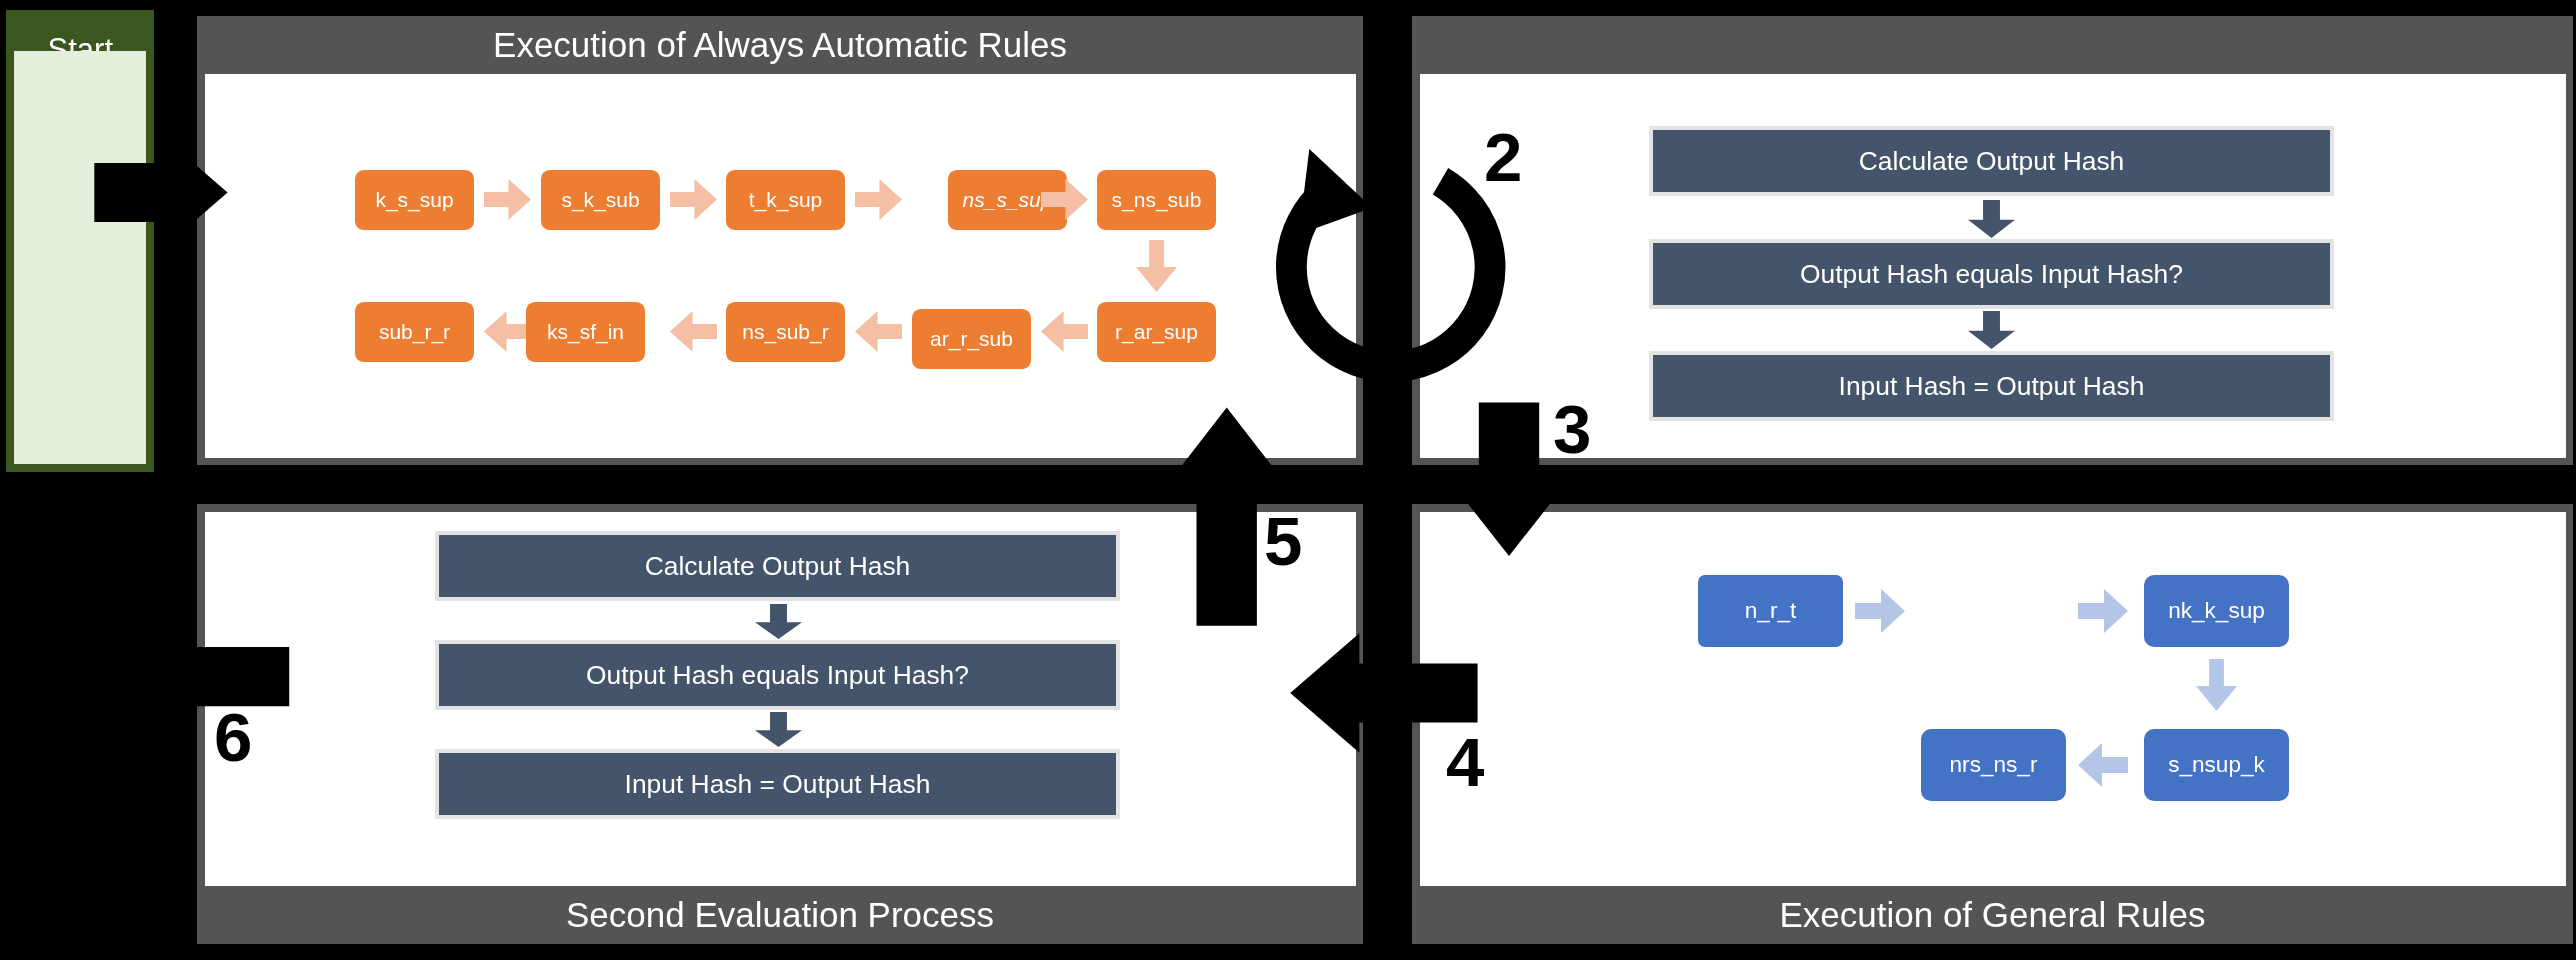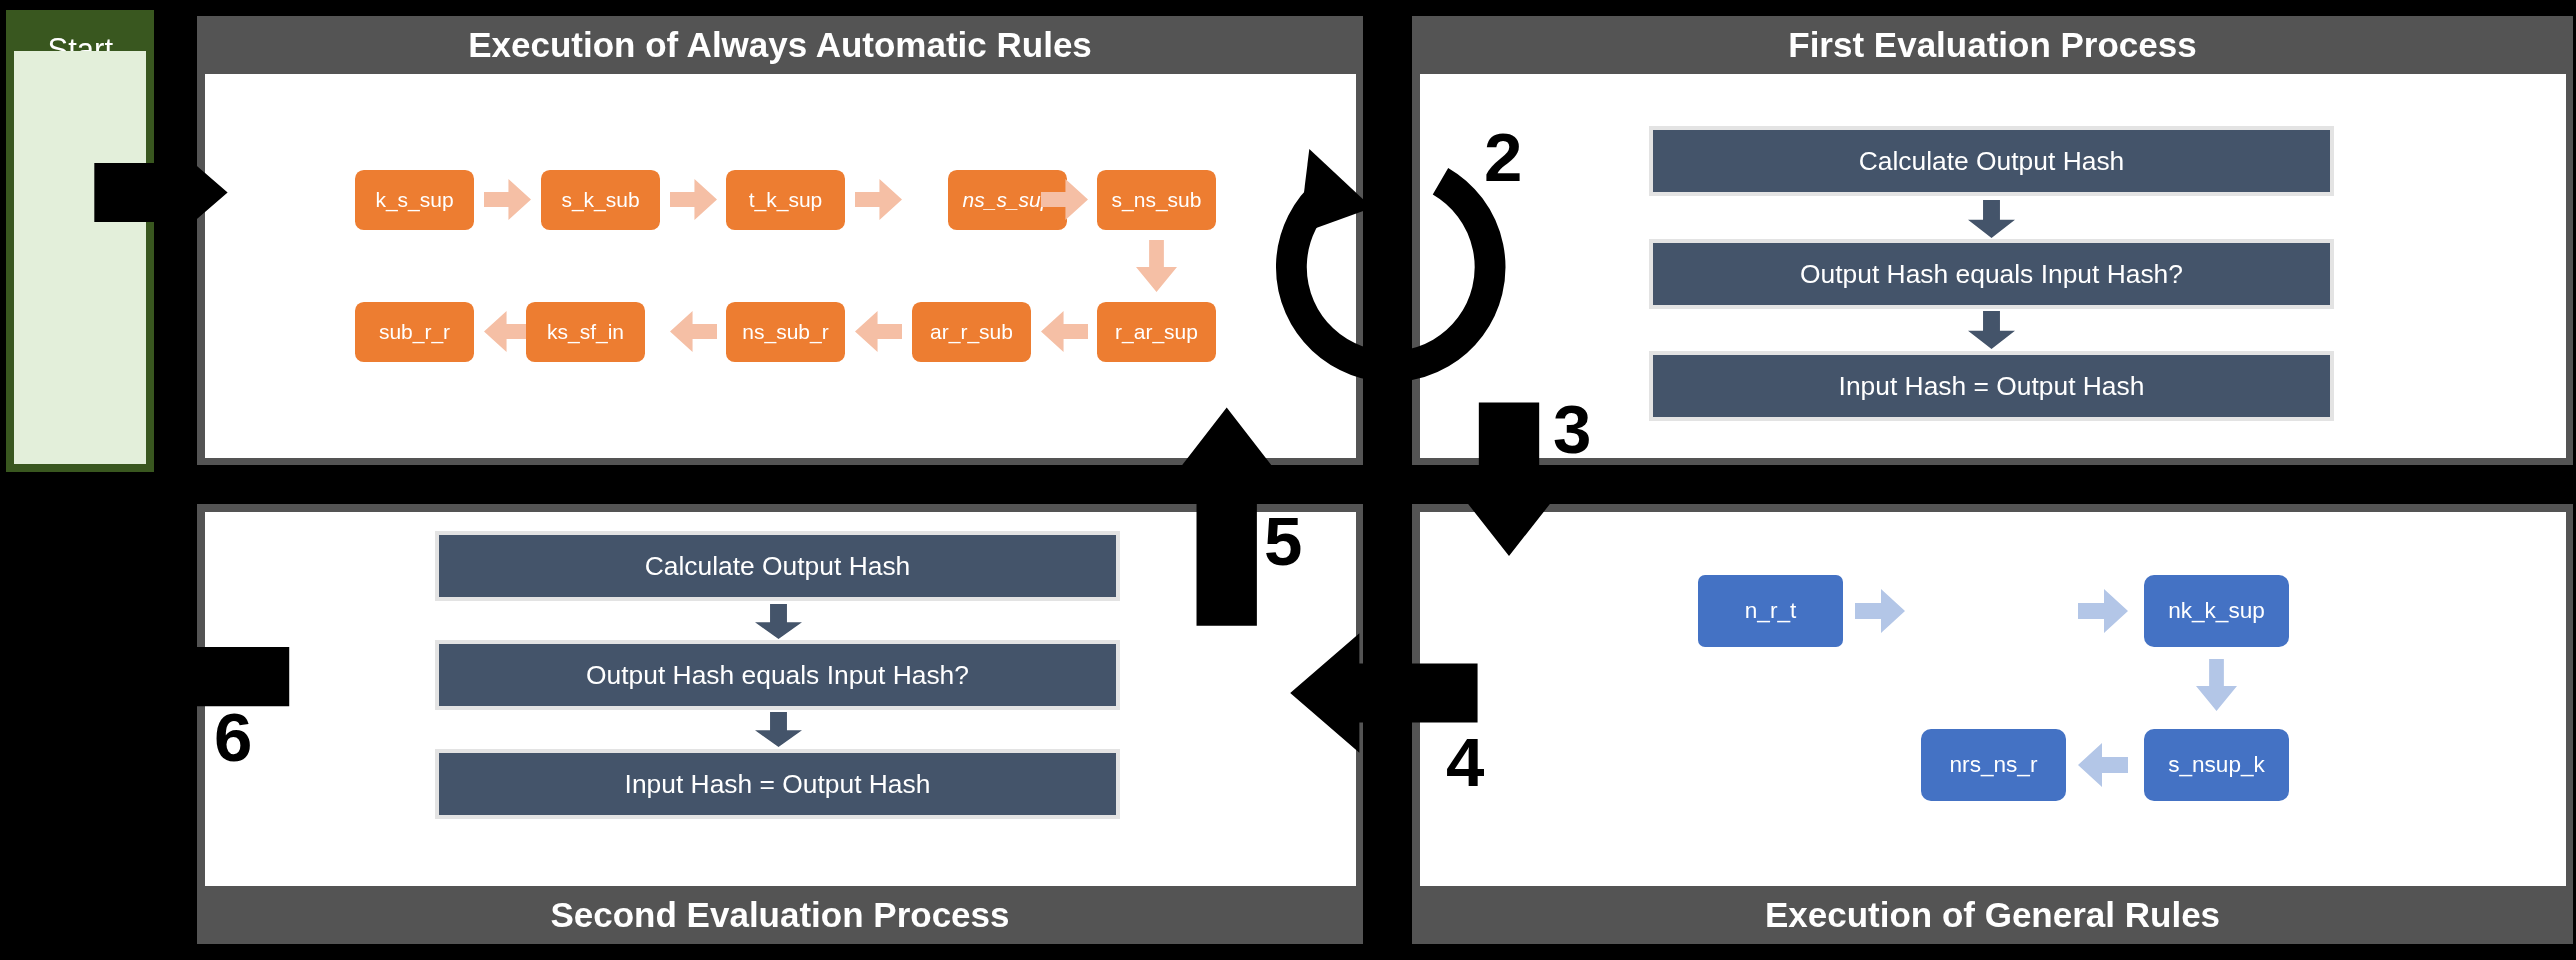--- a/index.html
+++ b/index.html
@@ -10,21 +10,21 @@
   .term .cap{position:absolute;left:0;right:0;color:#fff;font-size:31px;text-align:center;margin-top:19px;}
   .term-body{position:absolute;}
   #start-term{left:6.3px;top:10px;width:148px;height:462px;background:#39571F;}
   #start-term .cap{top:0;height:41px;line-height:41px;}
   #start-term .term-body{left:8.2px;right:8.2px;top:41px;bottom:8.2px;background:#E3EFDA;}
   #end-term{left:6.3px;top:504px;width:146px;height:439px;background:#C00000;}
   #end-term .cap{bottom:0;height:40px;line-height:40px;}
   #end-term .term-body{left:8.2px;right:8.2px;top:8.2px;bottom:40px;background:#FFC3C8;}
   
   .panel{position:absolute;background:#545454;}
-  .panel .p-title{position:absolute;left:0;right:0;color:#fff;font-size:35px;text-align:center;font-weight:bold;}
+  .panel .p-title{position:absolute;left:0;right:0;color:#fff;font-size:35px;text-align:center;}
   .panel .p-body{position:absolute;background:#fff;}
   .panel.title-top .p-title{top:0;height:58px;line-height:58px;}
   .panel.title-top .p-body{left:7.5px;right:7.5px;top:58px;bottom:7.5px;}
   .panel.title-bottom .p-title{bottom:0;height:58px;line-height:58px;}
   .panel.title-bottom .p-body{left:7.5px;right:7.5px;top:7.5px;bottom:58px;}
   #panel-tl{left:197px;top:16.3px;width:1166px;height:449px;}
   #panel-tr{left:1412px;top:16.3px;width:1161px;height:449px;}
   #panel-bl{left:197px;top:504px;width:1166px;height:440px;}
   #panel-br{left:1412px;top:504px;width:1161px;height:440px;}
   
@@ -57,21 +57,20 @@
   </div>
 
 
   <div class="panel title-top" id="panel-tl">
     <div class="p-body"></div>
     <div class="p-title">Execution of Always Automatic Rules</div>
   </div>
 
   <div class="panel title-top" id="panel-tr">
     <div class="p-body"></div>
-    <div class="p-title">First Evaluation Process</div>
   </div>
 
   <div class="panel title-bottom" id="panel-br">
     <div class="p-body"></div>
     <div class="p-title">Execution of General Rules</div>
   </div>
 
   <div class="panel title-bottom" id="panel-bl">
     <div class="p-body"></div>
     <div class="p-title">Second Evaluation Process</div>
@@ -88,21 +87,21 @@
   <div class="fbox orange" style="left:1097px;top:170px;">s_ns_sub</div>
 
   <div class="far d lite-orange" style="left:1136px;top:240px;width:41px;height:52px;"></div>
 
   <div class="fbox orange" style="left:355px;top:302px;">sub_r_r</div>
   <div class="far l lite-orange" style="left:484px;top:311px;width:47px;height:41px;"></div>
   <div class="fbox orange" style="left:526px;top:302px;">ks_sf_in</div>
   <div class="far l lite-orange" style="left:670px;top:311px;width:47px;height:41px;"></div>
   <div class="fbox orange" style="left:726px;top:302px;">ns_sub_r</div>
   <div class="far l lite-orange" style="left:855px;top:311px;width:47px;height:41px;"></div>
-  <div class="fbox orange" style="left:912px;top:302px;text-align:center;">ar_r_sub</div>
+  <div class="fbox orange" style="left:912px;top:309px;text-align:center;">ar_r_sub</div>
   <div class="far l lite-orange" style="left:1041px;top:311px;width:47px;height:41px;"></div>
   <div class="fbox orange" style="left:1097px;top:302px;">r_ar_sup</div>
 
   <div class="fbox slate" style="left:1649px;top:126px;">Calculate Output Hash</div>
   <div class="far d slate" style="left:1968px;top:200px;width:47px;height:38px;"></div>
   <div class="fbox slate" style="left:1649px;top:239px;">Output Hash equals Input Hash?</div>
   <div class="far d slate" style="left:1968px;top:311px;width:47px;height:38px;"></div>
   <div class="fbox slate" style="left:1649px;top:351px;">Input Hash = Output Hash</div>
 
   <div class="fbox slate" style="left:435px;top:531px;">Calculate Output Hash</div>

